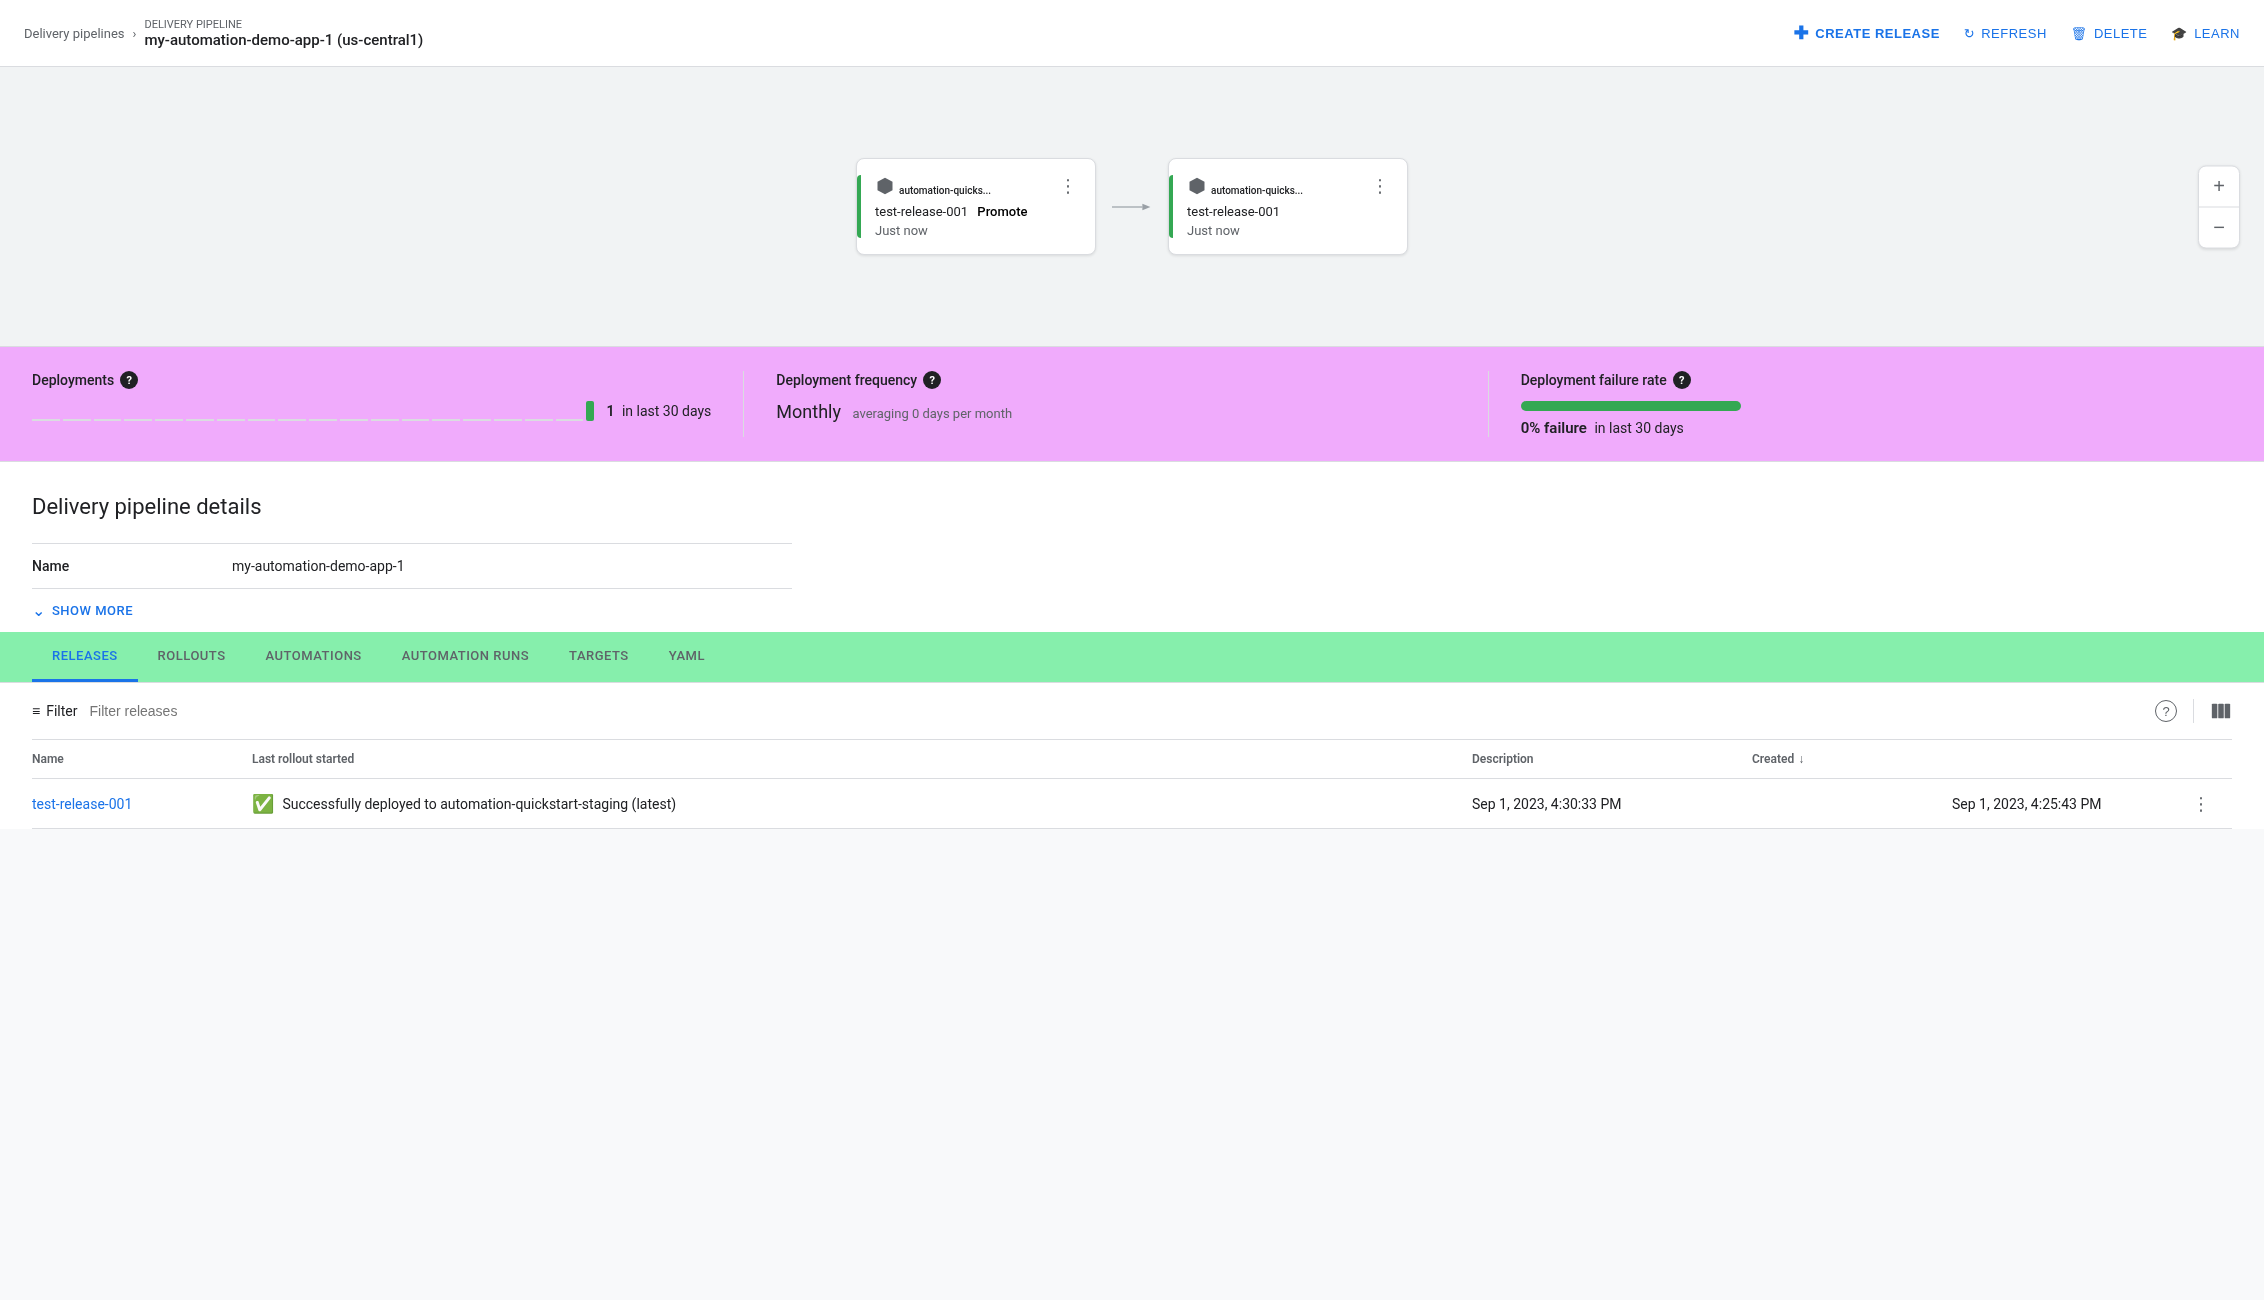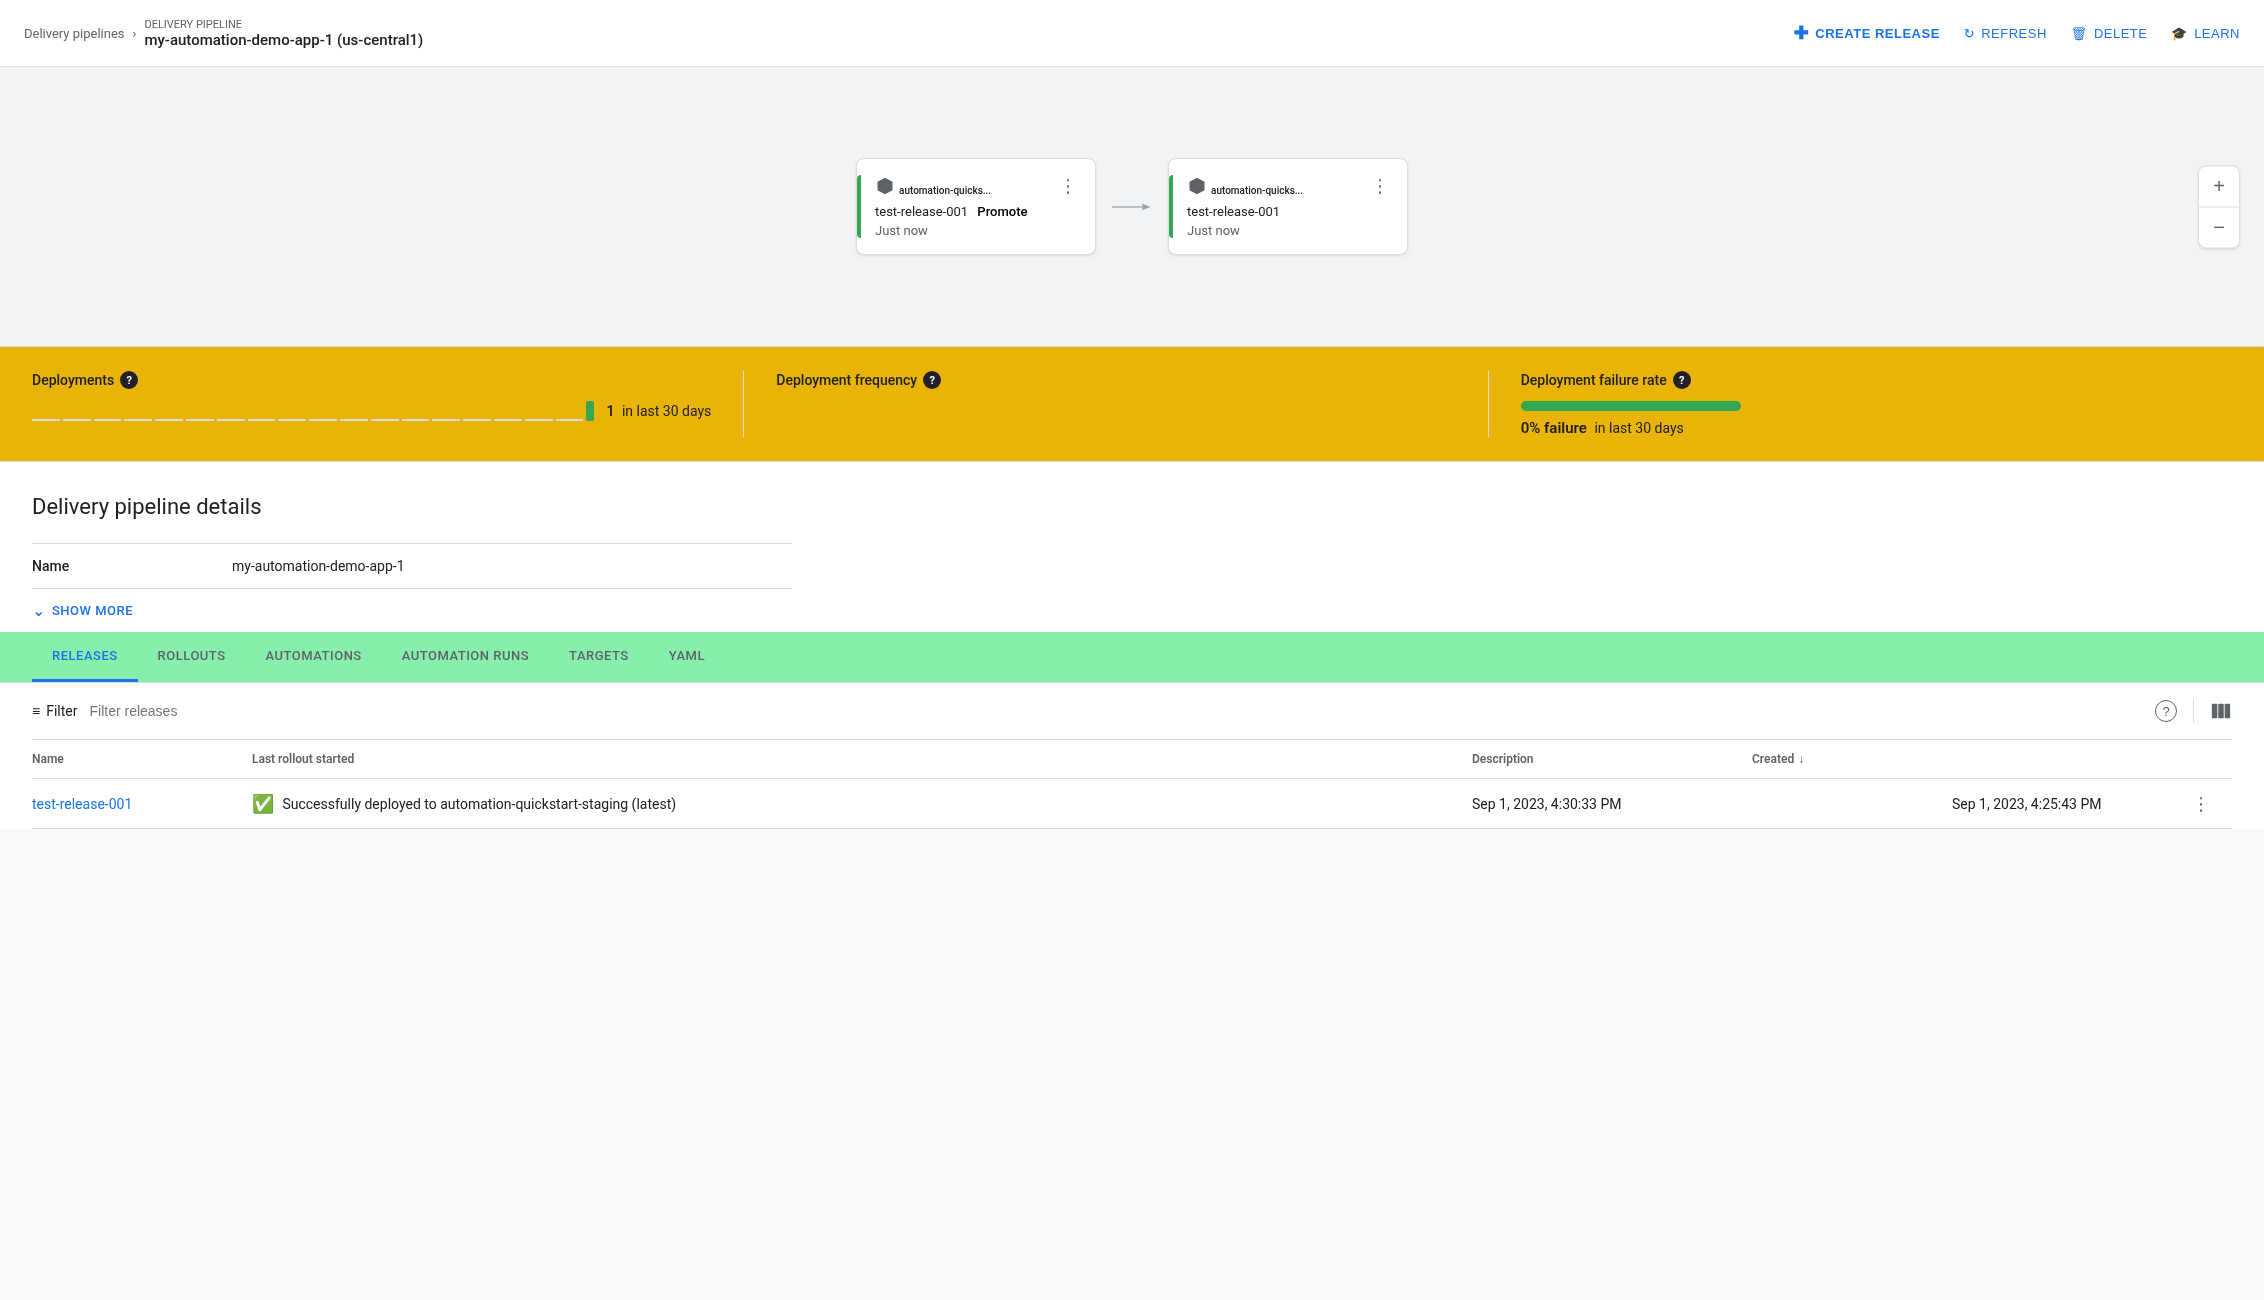--- a/index.html
+++ b/index.html
@@ -54,21 +54,21 @@
       box-shadow: 0 1px 3px rgba(0,0,0,0.1);
     }
     .zoom-btn {
       width: 40px; height: 40px; display: flex; align-items: center; justify-content: center;
       background: none; border: none; cursor: pointer; font-size: 20px; color: #5f6368;
     }
     .zoom-divider { height: 1px; background: #dadce0; }
 
     
     .metrics-section {
-      background: #eab308; border-bottom: 1px solid #dadce0;
+      background: #f0abfc; border-bottom: 1px solid #dadce0;
       display: flex; padding: 24px 32px; gap: 0;
     }
     .metric-item { flex: 1; padding-right: 32px; border-right: 1px solid #dadce0; margin-right: 32px; }
     .metric-item:last-child { border-right: none; margin-right: 0; }
     .metric-title { display: flex; align-items: center; gap: 6px; font-size: 14px; font-weight: 500; margin-bottom: 12px; }
     .help-icon {
       width: 18px; height: 18px; background: #202124; color: #fff; border-radius: 50%;
       display: inline-flex; align-items: center; justify-content: center; font-size: 11px; font-weight: bold; cursor: pointer;
     }
     .deployments-bar { display: flex; align-items: center; gap: 12px; }
@@ -247,20 +247,24 @@
         <span style="margin-left:4px; font-weight:400;">in last 30 days</span>
       </div>
     </div>
   </div>
 
   <div class="metric-item">
     <div class="metric-title">
       <span>Deployment frequency</span>
       <span class="help-icon">?</span>
     </div>
+    <div>
+      <span class="frequency-value">Monthly</span>
+      <span class="frequency-sub" style="margin-left:8px;">averaging 0 days per month</span>
+    </div>
   </div>
 
   <div class="metric-item">
     <div class="metric-title">
       <span>Deployment failure rate</span>
       <span class="help-icon">?</span>
     </div>
     <div class="failure-bar-wrap">
       <div class="failure-bar"></div>
     </div>

